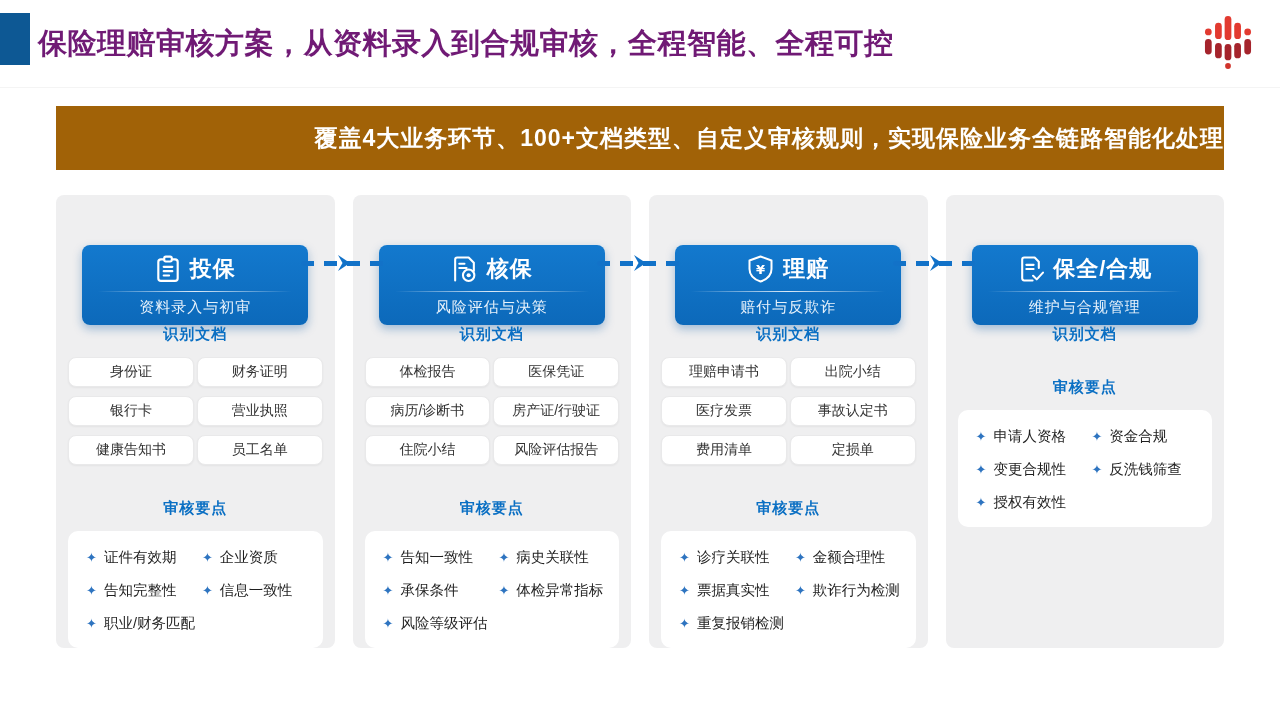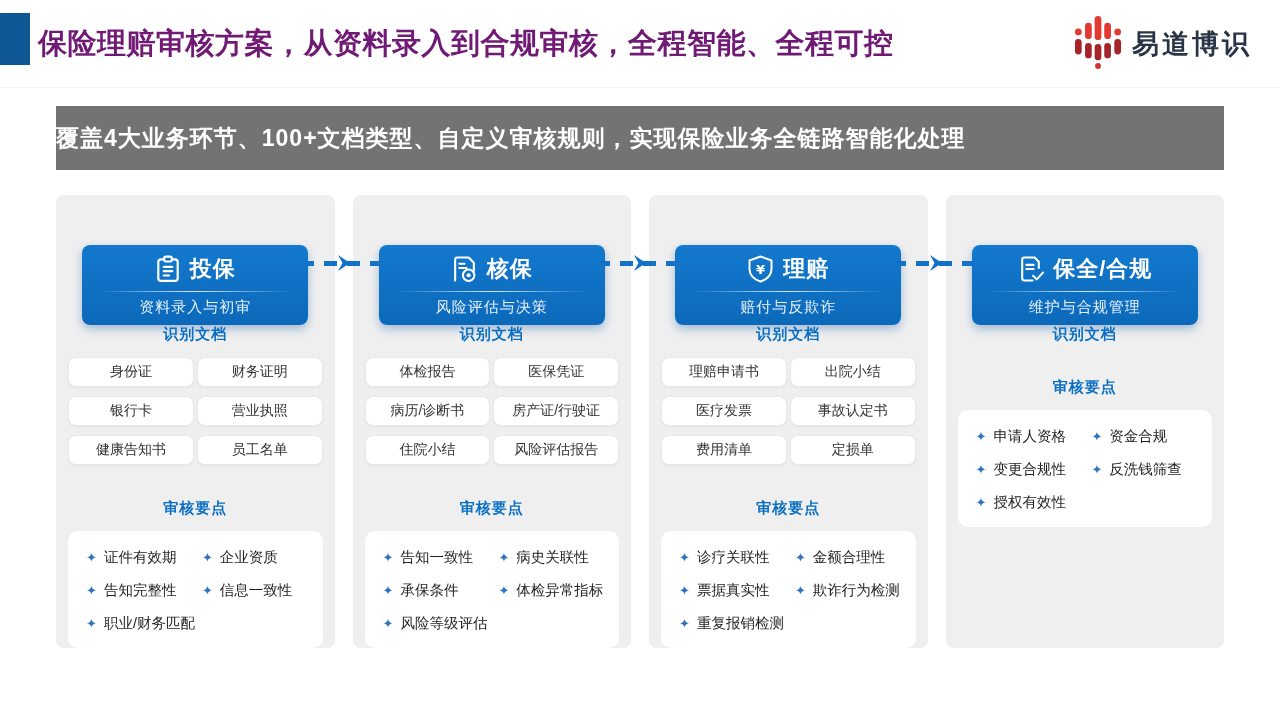--- a/index.html
+++ b/index.html
@@ -28,22 +28,22 @@
     position:absolute; right:28px; top:0; height:88px;
     display:flex; align-items:center; gap:10px;
   }
   .logo-text {
     font-size:27px; font-weight:bold; color:#2a3447; letter-spacing:3px;
   }
 
   
   .banner {
     margin:18px 56px 0 56px; height:64px;
-    background:#737373;
-    display:flex; align-items:center; justify-content:flex-start;
+    background:#a16207;
+    display:flex; align-items:center; justify-content:flex-end;
   }
   .banner span {
     color:#ffffff; font-size:23px; font-weight:bold; letter-spacing:1px;
   }
 
   
   .flow {
     position:relative;
     margin:25px 56px 0 56px;
     display:flex; gap:18px;
@@ -129,21 +129,20 @@
         <rect x="11.5" y="29" width="7" height="16" rx="3.5" fill="#a5242c"></rect>
         <rect x="21.5" y="1" width="7" height="25" rx="3.5" fill="#e23a30"></rect>
         <rect x="21.5" y="30" width="7" height="17" rx="3.5" fill="#a5242c"></rect>
         <circle cx="25" cy="53" r="3" fill="#d0342c"></circle>
         <rect x="31.5" y="8" width="7" height="17" rx="3.5" fill="#e23a30"></rect>
         <rect x="31.5" y="29" width="7" height="16" rx="3.5" fill="#a5242c"></rect>
         <circle cx="45.5" cy="17.5" r="3.5" fill="#e23a30"></circle>
         <rect x="42" y="25" width="7" height="16" rx="3.5" fill="#a5242c"></rect>
       </svg>
     </span>
-    <span class="logo-text">易道博识</span>
   </div>
 </header>
 
 <div class="banner">
   <span>覆盖4大业务环节、100+文档类型、自定义审核规则，实现保险业务全链路智能化处理</span>
 </div>
 
 <div class="flow">
     <section class="card">
       <div class="stage-btn">

